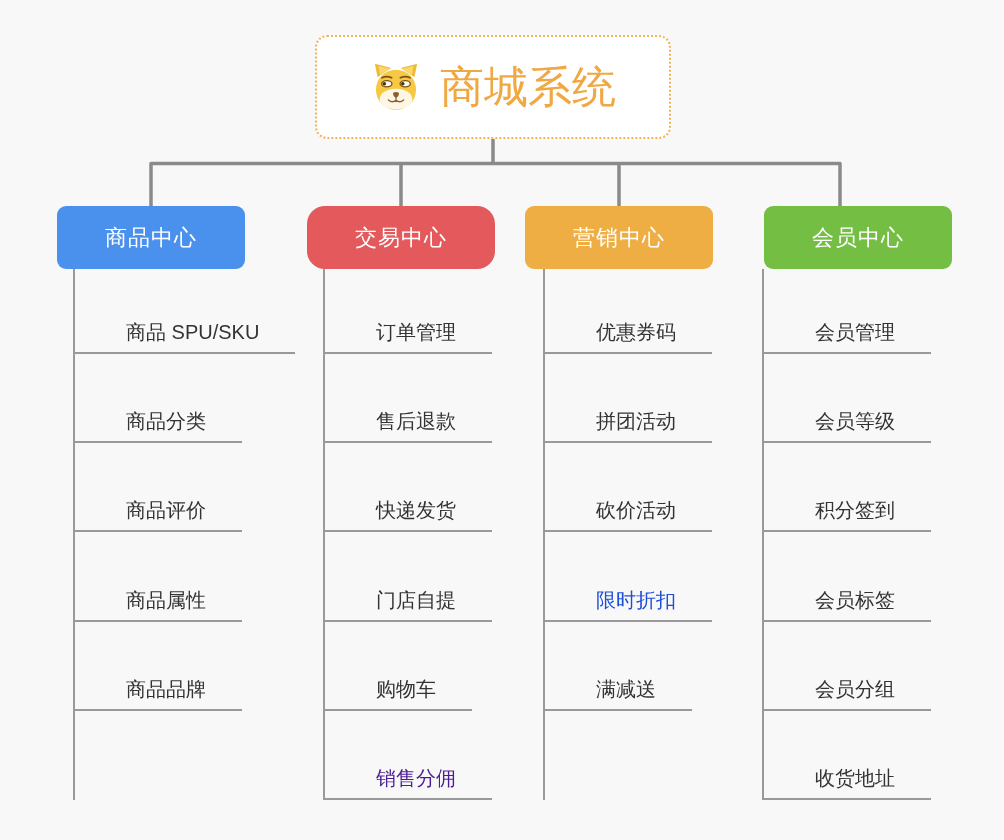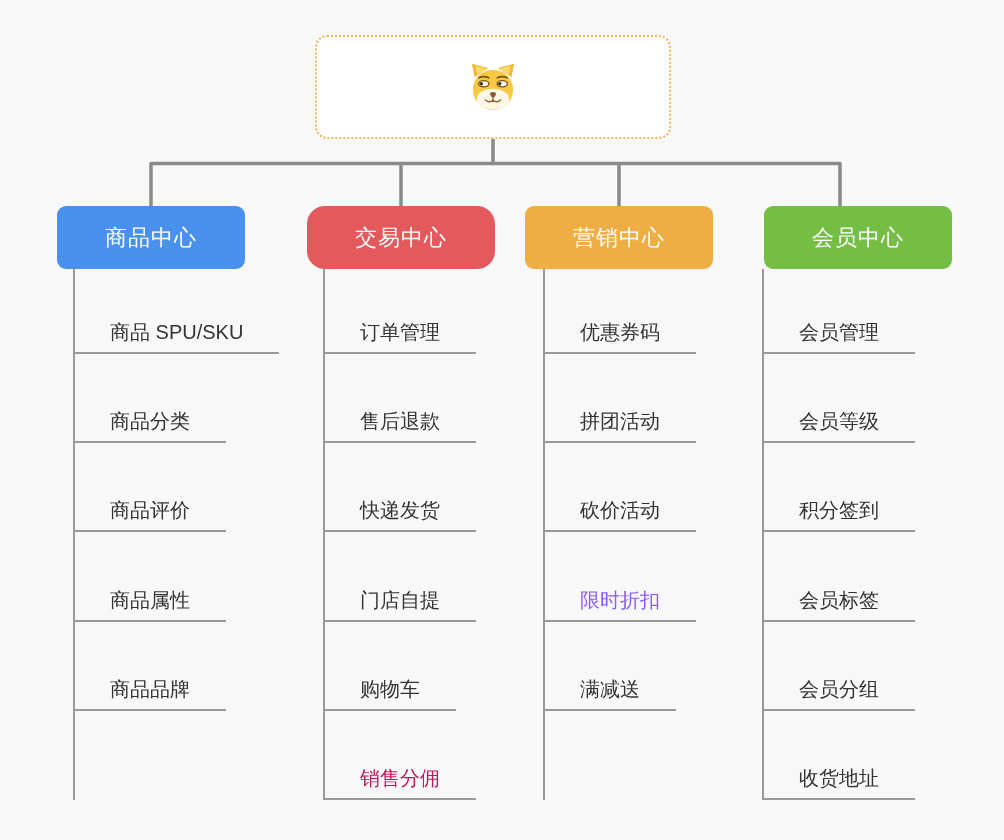--- a/index.html
+++ b/index.html
@@ -69,21 +69,21 @@
     align-items: flex-start;
   }
   .child-row {
     height: 89.2px;
     display: flex;
     align-items: flex-end;
   }
   .child-row:first-child { height: 85px; }
   .child-label {
     display: inline-block;
-    padding: 0 36px 6px 35px;
+    padding: 0 36px 6px 51px;
     border-bottom: 2px solid #999999;
     font-size: 20px;
     line-height: 1.35;
     color: #333333;
     white-space: nowrap;
     cursor: pointer;
   }
 </style>
 </head>
 <body style="background: rgb(248, 248, 248);">
@@ -108,20 +108,21 @@
       <path d="M22 31 Q31 26.5 40 31" stroke="#7A5217" stroke-width="3" fill="none" stroke-linecap="round"></path>
       <path d="M56 31 Q65 26.5 74 31" stroke="#7A5217" stroke-width="3" fill="none" stroke-linecap="round"></path>
       <ellipse cx="31" cy="42" rx="9.5" ry="5.8" fill="#FFFDF5" stroke="#7A5217" stroke-width="2.4"></ellipse>
       <ellipse cx="65" cy="42" rx="9.5" ry="5.8" fill="#FFFDF5" stroke="#7A5217" stroke-width="2.4"></ellipse>
       <circle cx="26.5" cy="42" r="3.2" fill="#4A2F0D"></circle>
       <circle cx="60.5" cy="42" r="3.2" fill="#4A2F0D"></circle>
       <path d="M42.5 59 Q48 55 53.5 59 Q53.5 65.5 48 67.5 Q42.5 65.5 42.5 59 Z" fill="#8B5E2A"></path>
       <path d="M48 67 L48 71" stroke="#8B5E2A" stroke-width="2.2" stroke-linecap="round"></path>
       <path d="M34 72 Q41 78 48 72.5 Q55 78 62 72" stroke="#8B5E2A" stroke-width="2.6" fill="none" stroke-linecap="round"></path>
     </svg>
+    <span class="root-title" style="color: rgb(240, 168, 67);">商城系统</span>
   </div>
 
   <div id="branches">
       <div class="branch-header" style="left: 57px; background: rgb(74, 145, 238);">
         <span class="branch-label" style="color: rgb(255, 255, 255);">商品中心</span>
       </div>
       <div class="branch-column" style="left: 73px; border-left-color: rgb(153, 153, 153);">
         <div class="child-row">
           <span class="child-label" style="border-bottom-color: rgb(153, 153, 153); color: rgb(51, 51, 51);">商品 SPU/SKU</span>
         </div>
@@ -151,38 +152,38 @@
         <div class="child-row">
           <span class="child-label" style="border-bottom-color: rgb(153, 153, 153); color: rgb(51, 51, 51);">快递发货</span>
         </div>
         <div class="child-row">
           <span class="child-label" style="border-bottom-color: rgb(153, 153, 153); color: rgb(51, 51, 51);">门店自提</span>
         </div>
         <div class="child-row">
           <span class="child-label" style="border-bottom-color: rgb(153, 153, 153); color: rgb(51, 51, 51);">购物车</span>
         </div>
         <div class="child-row">
-          <span class="child-label" style="border-bottom-color: rgb(153, 153, 153); color: #be185d; margin-top: 24px;">销售分佣</span>
+          <span class="child-label" style="border-bottom-color: rgb(153, 153, 153); color: #4c1d95; margin-top: 24px;">销售分佣</span>
         </div>
       </div>
       <div class="branch-header" style="left: 525px; background: rgb(238, 174, 68);">
         <span class="branch-label" style="color: rgb(255, 255, 255);">营销中心</span>
       </div>
       <div class="branch-column" style="left: 543px; border-left-color: rgb(153, 153, 153);">
         <div class="child-row">
           <span class="child-label" style="border-bottom-color: rgb(153, 153, 153); color: rgb(51, 51, 51);">优惠券码</span>
         </div>
         <div class="child-row">
           <span class="child-label" style="border-bottom-color: rgb(153, 153, 153); color: rgb(51, 51, 51);">拼团活动</span>
         </div>
         <div class="child-row">
           <span class="child-label" style="border-bottom-color: rgb(153, 153, 153); color: rgb(51, 51, 51);">砍价活动</span>
         </div>
         <div class="child-row">
-          <span class="child-label" style="border-bottom-color: rgb(153, 153, 153); color: #8b5cf6;">限时折扣</span>
+          <span class="child-label" style="border-bottom-color: rgb(153, 153, 153); color: #1d4ed8;">限时折扣</span>
         </div>
         <div class="child-row">
           <span class="child-label" style="border-bottom-color: rgb(153, 153, 153); color: rgb(51, 51, 51);">满减送</span>
         </div>
       </div>
       <div class="branch-header" style="left: 764px; background: rgb(115, 190, 67);">
         <span class="branch-label" style="color: rgb(255, 255, 255);">会员中心</span>
       </div>
       <div class="branch-column" style="left: 762px; border-left-color: rgb(153, 153, 153);">
         <div class="child-row">

